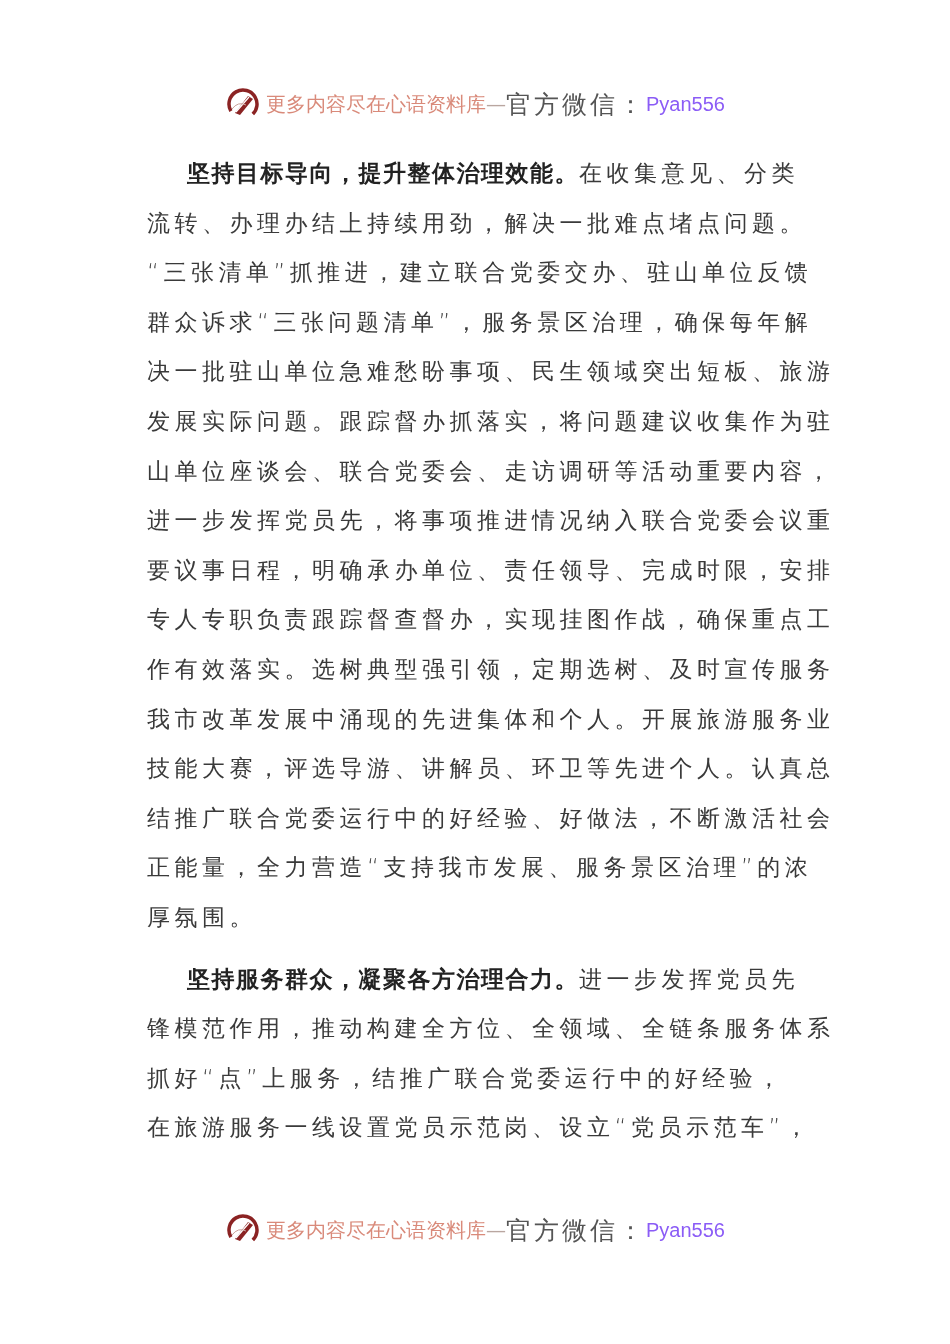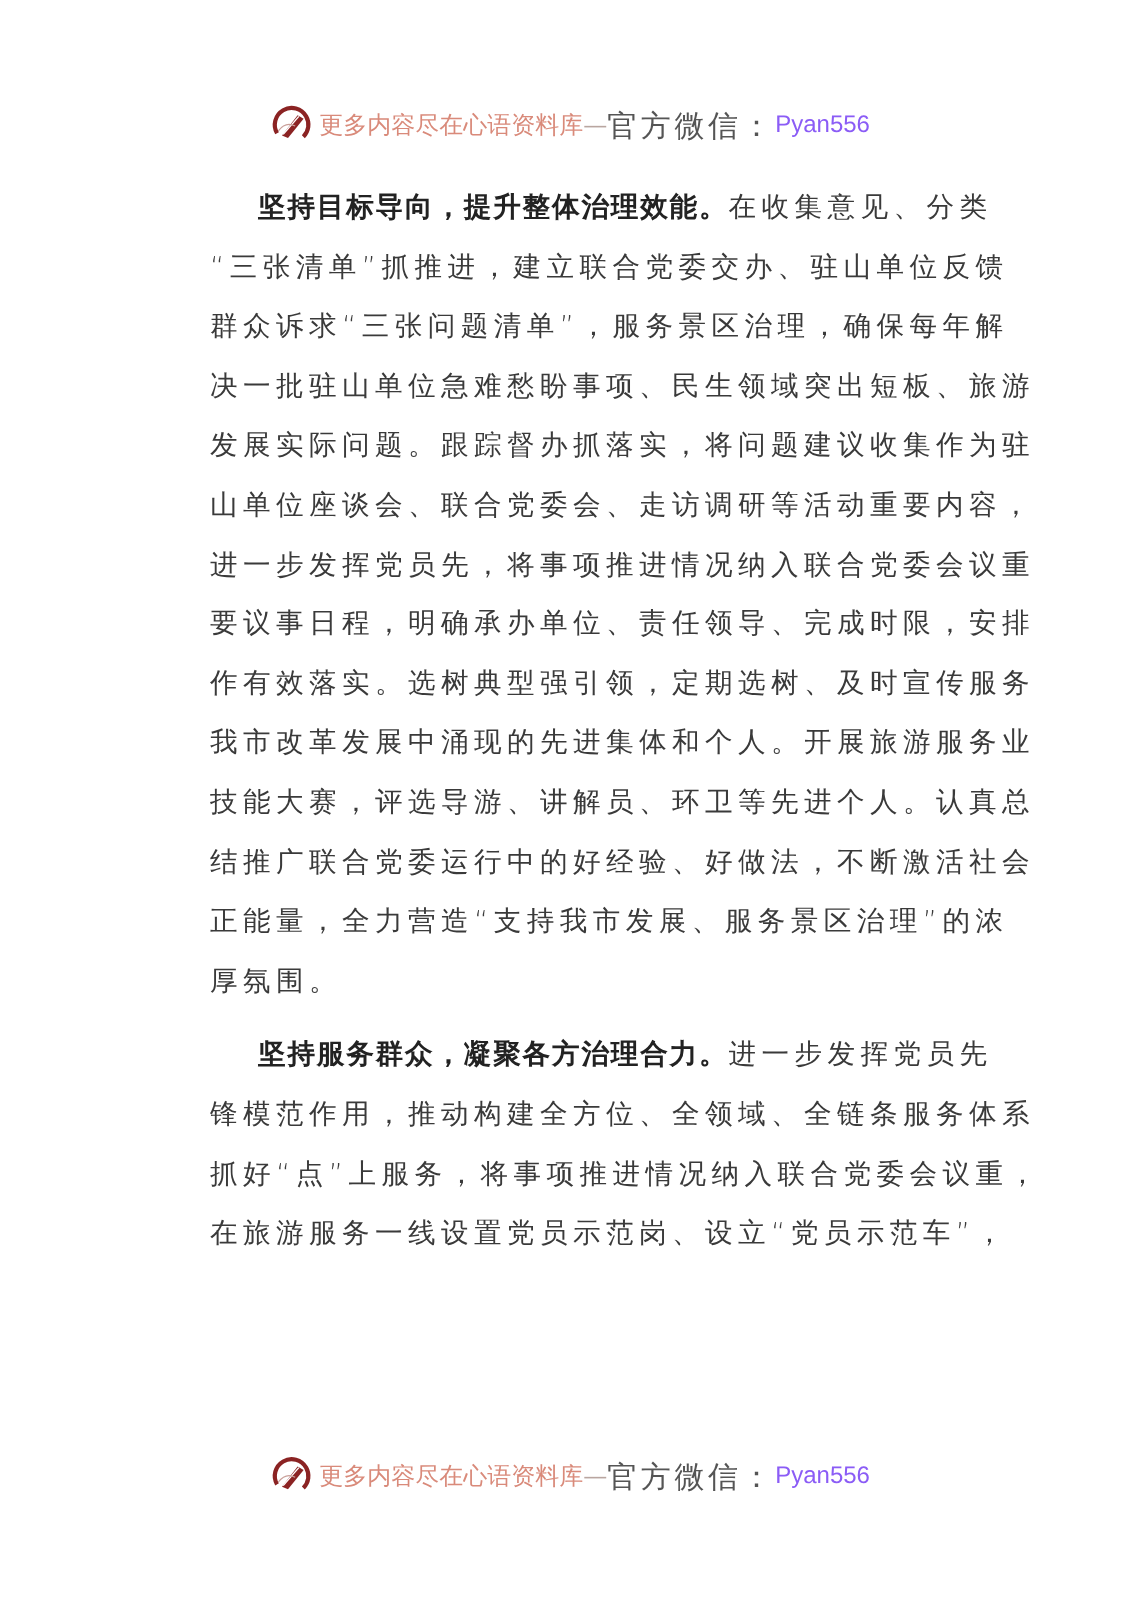--- a/index.html
+++ b/index.html
@@ -6,21 +6,21 @@
   body { width: 950px; height: 1344px; position: relative; overflow: hidden;
          font-family: "DejaVu Serif", "Liberation Serif", serif; }
   .banner { position: absolute; left: 226px; height: 40px; display: flex; align-items: center; }
   .banner.top { top: 84px; }
   .banner.bottom { top: 1210px; }
   .logo { width: 34px; height: 34px; margin-right: 6px; flex: none; }
   .banner-site { font-size: 20px; color: #d98a7a; letter-spacing: 0px; font-family: "DejaVu Serif", serif; text-align: right; }
   .banner-dash { font-size: 20px; color: #b9a6a0; font-family: "DejaVu Serif", serif; }
   .banner-wx { font-size: 25px; color: #555555; letter-spacing: 3px; font-family: "DejaVu Serif", serif; }
   .banner-id { font-size: 20px; color: #8b5cf6; font-family: "Liberation Sans", sans-serif; }
-  .page-text { position: absolute; left: 147px; top: 148px; width: 660px; margin-left: 28px; }
+  .page-text { position: absolute; left: 147px; top: 148px; width: 660px; }
   .para { margin: 0; font-size: 23px; line-height: 49.6px; color: #3a3a3a;
           text-indent: 40px; letter-spacing: 4.5px; text-align: justify;
           font-family: "DejaVu Sans", sans-serif; font-weight: 300; }
   .para + .para { margin-top: 11px; }
   .lead { font-weight: bold; color: #222222; letter-spacing: 1.5px; font-family: "DejaVu Serif", serif; }
   .line { display: block; white-space: nowrap; }
   .line.first { text-indent: 40px; }
   .para .line:not(.first) { text-indent: 0; }
 </style>
 </head>
@@ -35,38 +35,40 @@
   </svg>
   <span class="banner-site">更多内容尽在心语资料库</span>
   <span class="banner-dash">—</span>
   <span class="banner-wx">官方微信：</span>
   <span class="banner-id">Pyan556</span>
 </div>
 
 <div class="page-text">
   <p class="para">
     <span class="line first"><span class="lead">坚持目标导向，提升整体治理效能。</span><span>在收集意见、分类</span></span>
+    <span class="line">流转、办理办结上持续用劲，解决一批难点堵点问题。</span>
     <span class="line">“三张清单”抓推进，建立联合党委交办、驻山单位反馈</span>
     <span class="line">群众诉求“三张问题清单”，服务景区治理，确保每年解</span>
     <span class="line">决一批驻山单位急难愁盼事项、民生领域突出短板、旅游</span>
     <span class="line">发展实际问题。跟踪督办抓落实，将问题建议收集作为驻</span>
     <span class="line">山单位座谈会、联合党委会、走访调研等活动重要内容，</span>
     <span class="line">进一步发挥党员先，将事项推进情况纳入联合党委会议重</span>
     <span class="line">要议事日程，明确承办单位、责任领导、完成时限，安排</span>
+    <span class="line">专人专职负责跟踪督查督办，实现挂图作战，确保重点工</span>
     <span class="line">作有效落实。选树典型强引领，定期选树、及时宣传服务</span>
     <span class="line">我市改革发展中涌现的先进集体和个人。开展旅游服务业</span>
     <span class="line">技能大赛，评选导游、讲解员、环卫等先进个人。认真总</span>
     <span class="line">结推广联合党委运行中的好经验、好做法，不断激活社会</span>
     <span class="line">正能量，全力营造“支持我市发展、服务景区治理”的浓</span>
     <span class="line">厚氛围。</span>
   </p>
   <p class="para">
     <span class="line first"><span class="lead">坚持服务群众，凝聚各方治理合力。</span><span>进一步发挥党员先</span></span>
     <span class="line">锋模范作用，推动构建全方位、全领域、全链条服务体系</span>
-    <span class="line">抓好“点”上服务，将事项推进情况纳入联合党委会议重，</span>
+    <span class="line">抓好“点”上服务，结推广联合党委运行中的好经验，</span>
     <span class="line">在旅游服务一线设置党员示范岗、设立“党员示范车”，</span>
   </p>
 </div>
 
 <div class="banner bottom">
   <svg class="logo" viewBox="0 0 34 34">
     <circle cx="17" cy="17" r="14" fill="none" stroke="#8b2323" stroke-width="3.5" stroke-dasharray="62 26" transform="rotate(150 17 17)"></circle>
     <path d="M9 26 L22 9 L27 12 L14 28 Z" fill="#8b2323"></path>
     <path d="M10 25 L23 10" stroke="#ffffff" stroke-width="1.2"></path>
     <path d="M6 22 Q12 14 20 18" fill="none" stroke="#c9a09a" stroke-width="1"></path>

